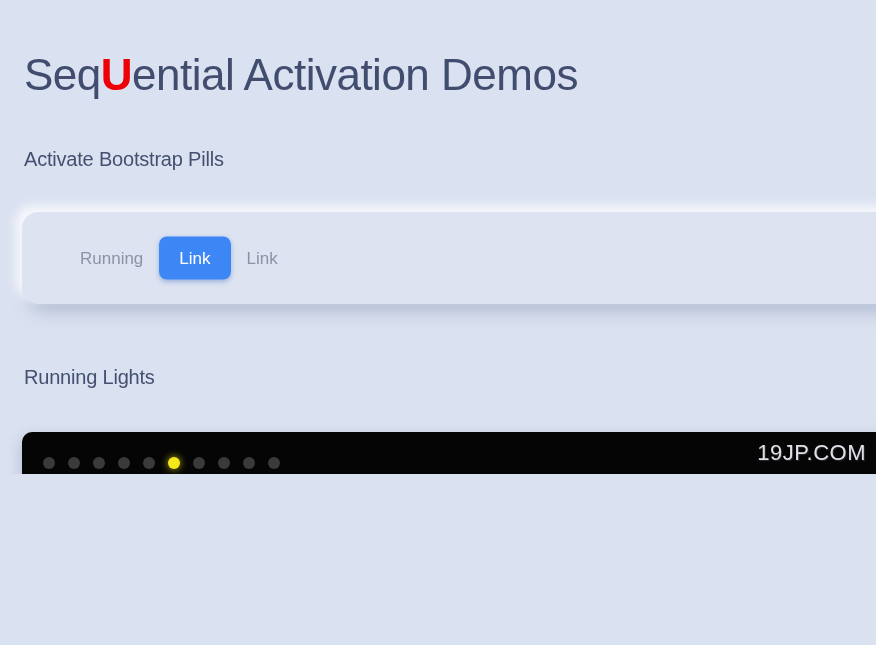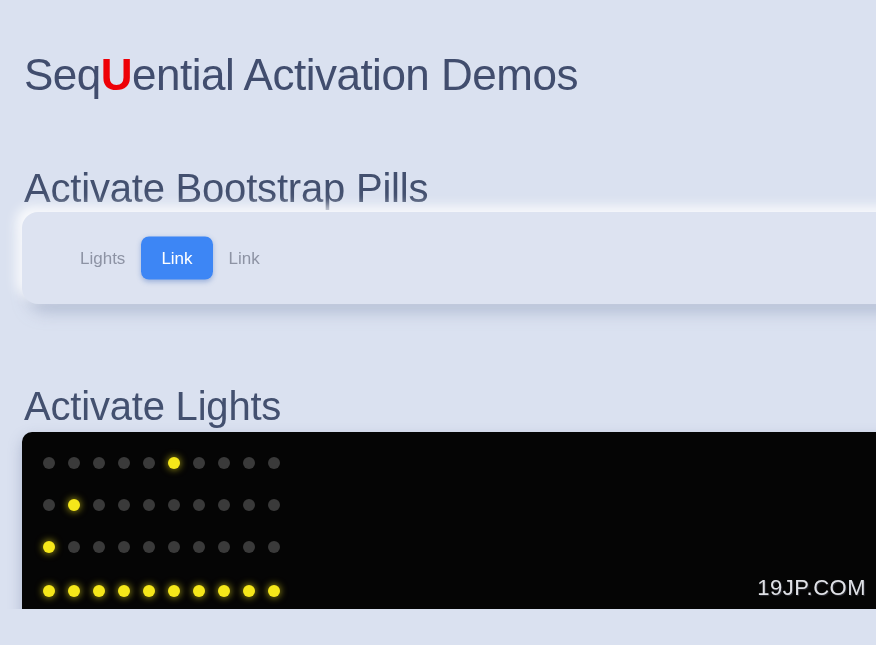--- a/index.html
+++ b/index.html
@@ -11,21 +11,21 @@
     height: 645px;
     overflow: hidden;
     background: #dae1f0;
     font-family: "Liberation Sans", sans-serif;
     position: relative;
   }
 
   .page {
     position: relative;
     width: 876px;
-    height: 609px;
+    height: 474px;
     overflow: hidden;
   }
 
   
   .main-title {
     position: absolute;
     left: 24px;
     top: 18px;
     font-size: 44px;
     font-weight: 400;
@@ -36,21 +36,21 @@
   }
   .main-title .accent {
     color: #ee0007;
     font-weight: 700;
   }
 
   
   .section-heading {
     position: absolute;
     left: 24px;
-    font-size: 40px;
+    font-size: 20px;
     font-weight: 400;
     color: #43506f;
     letter-spacing: -0.2px;
     white-space: nowrap;
     line-height: 1.25;
   }
   #heading-pills { top: 130px; }
   #heading-lights { top: 348px; }
 
   
@@ -152,27 +152,27 @@
 <body>
 
 <div class="page">
 
   <h1 class="main-title"><span>Seq</span><span class="accent">U</span><span>ential Activation Demos</span></h1>
 
   <h2 class="section-heading" id="heading-pills">Activate Bootstrap Pills</h2>
 
   <div class="pills-card">
     <div class="pills-row">
-      <button class="pill">Lights</button>
+      <button class="pill">Running</button>
       <button class="pill is-active">Link</button>
       <button class="pill">Link</button>
     </div>
   </div>
 
-  <h2 class="section-heading" id="heading-lights">Activate Lights</h2>
+  <h2 class="section-heading" id="heading-lights">Running Lights</h2>
 
   <div class="lights-panel"></div>
 
   <div class="led-row" data-row="0">
       <span class="led"></span>
       <span class="led"></span>
       <span class="led"></span>
       <span class="led"></span>
       <span class="led"></span>
       <span class="led on"></span>

